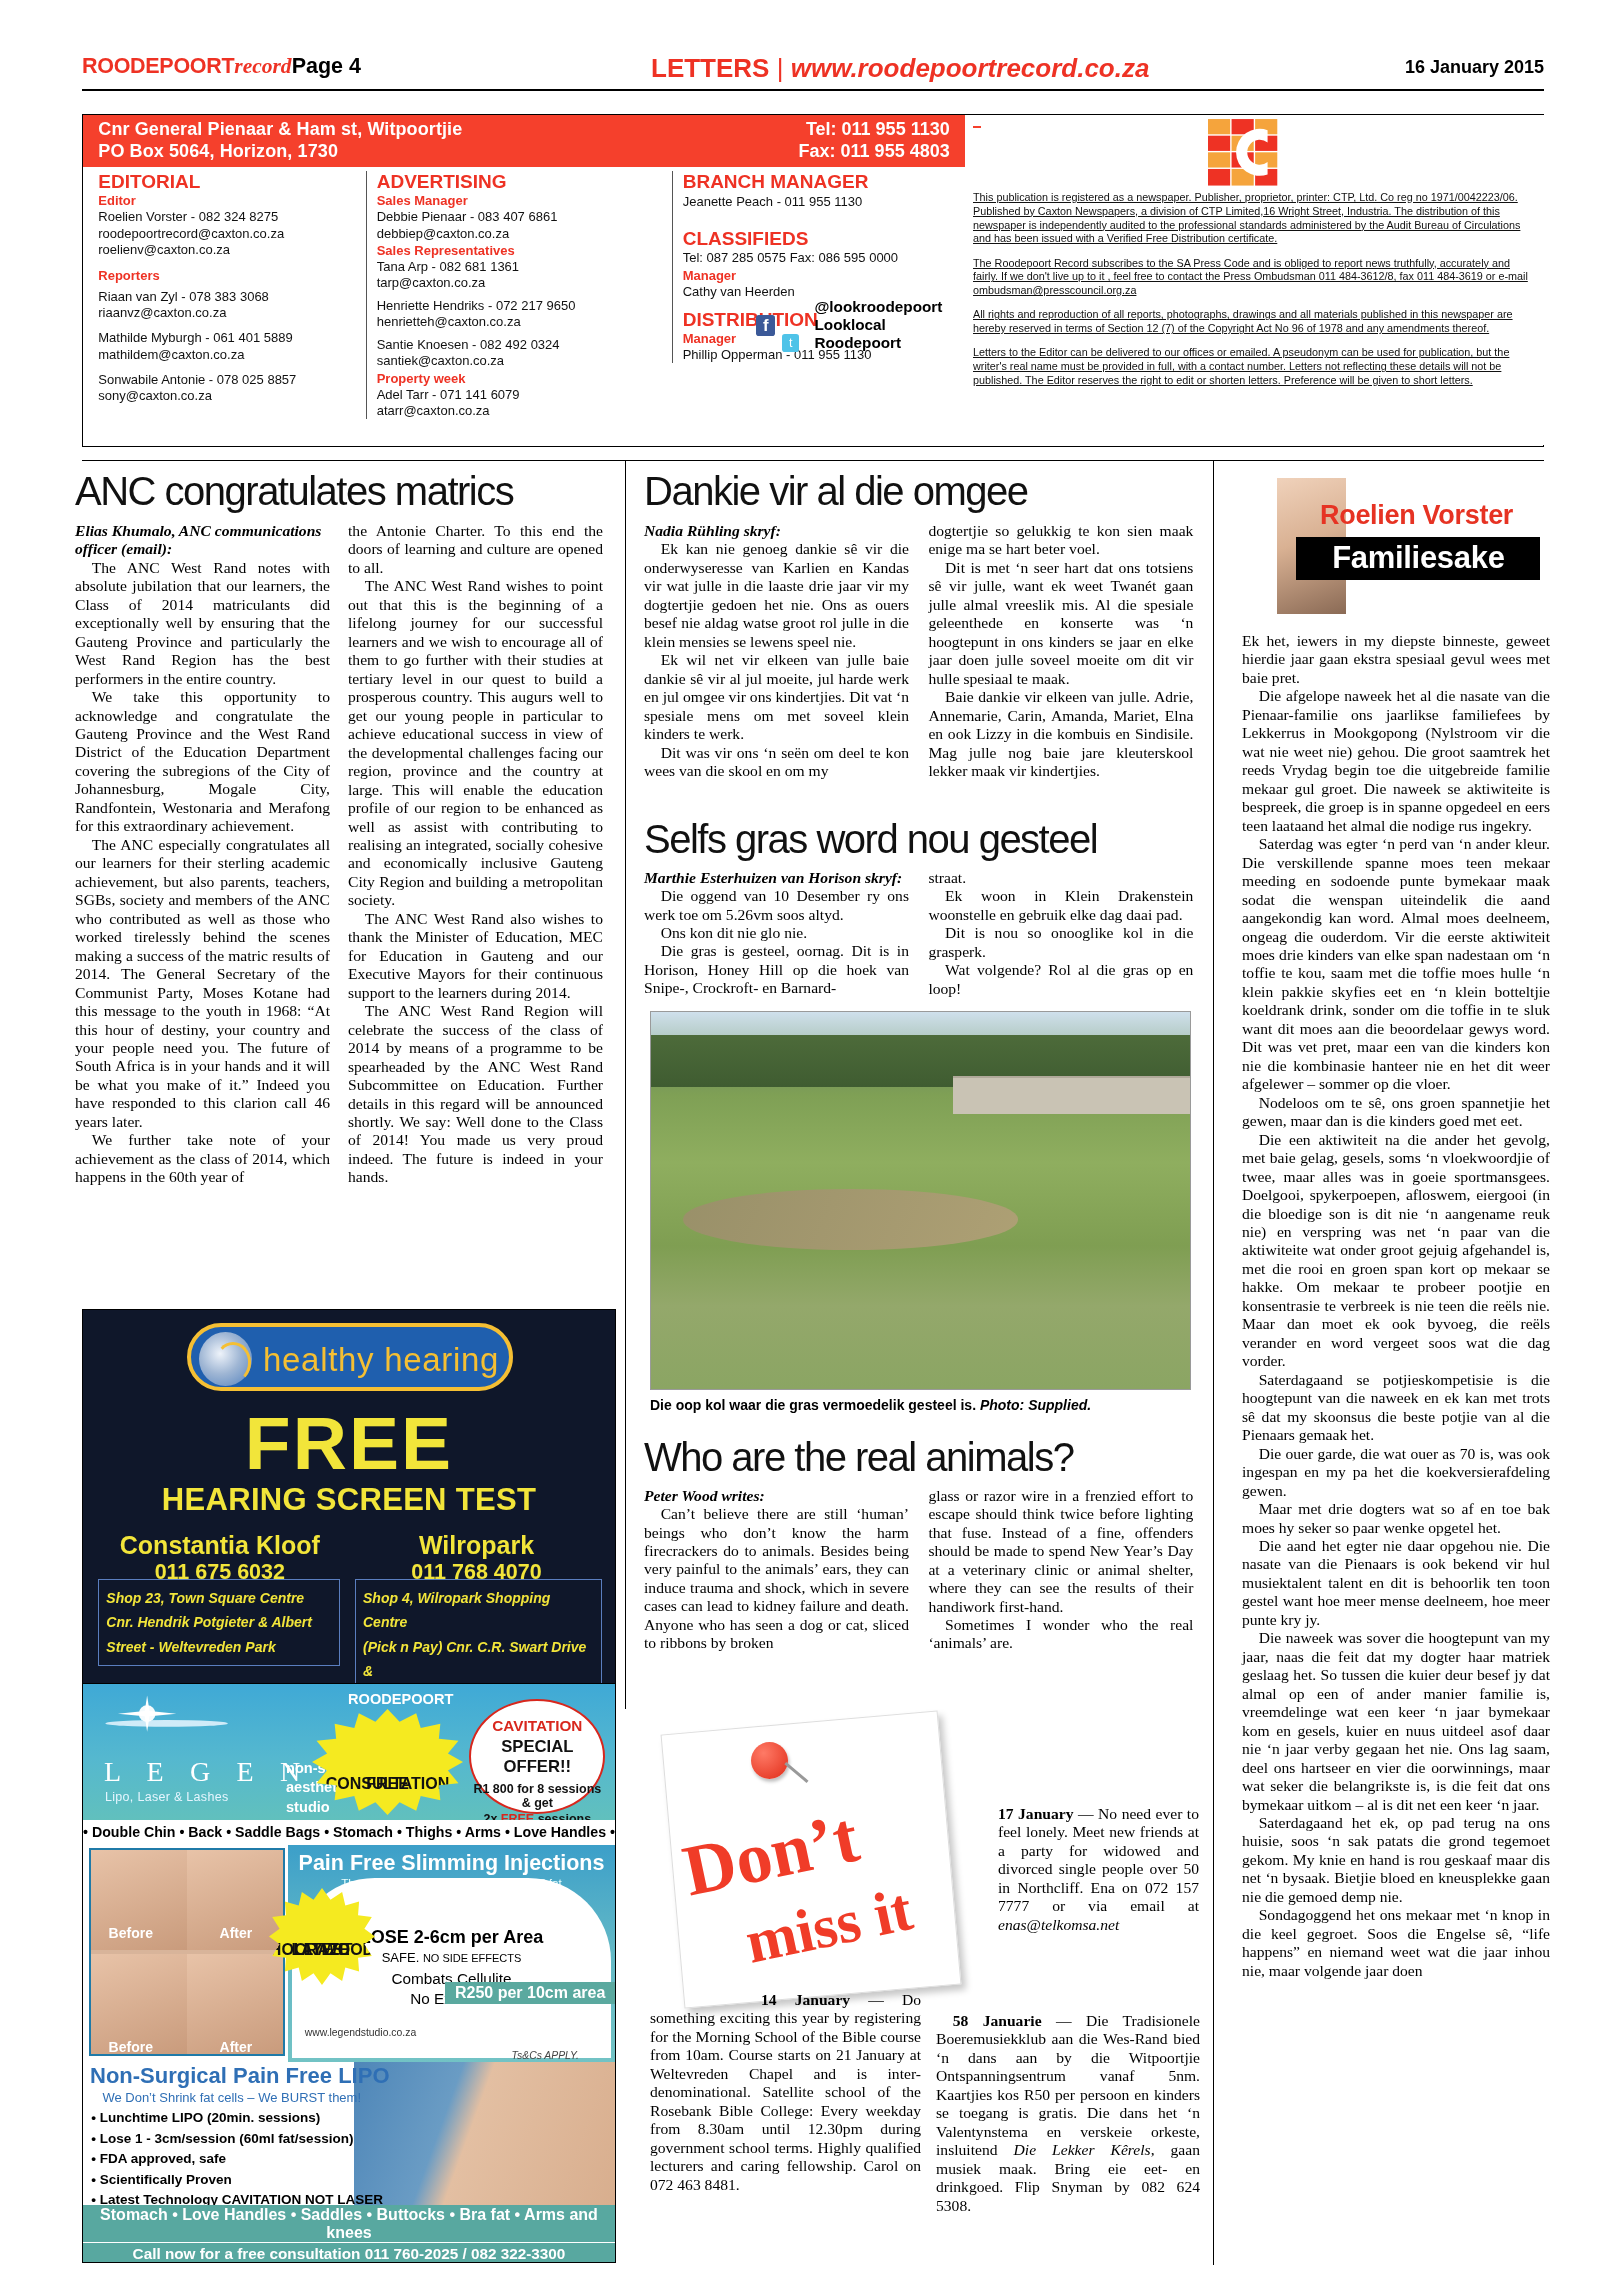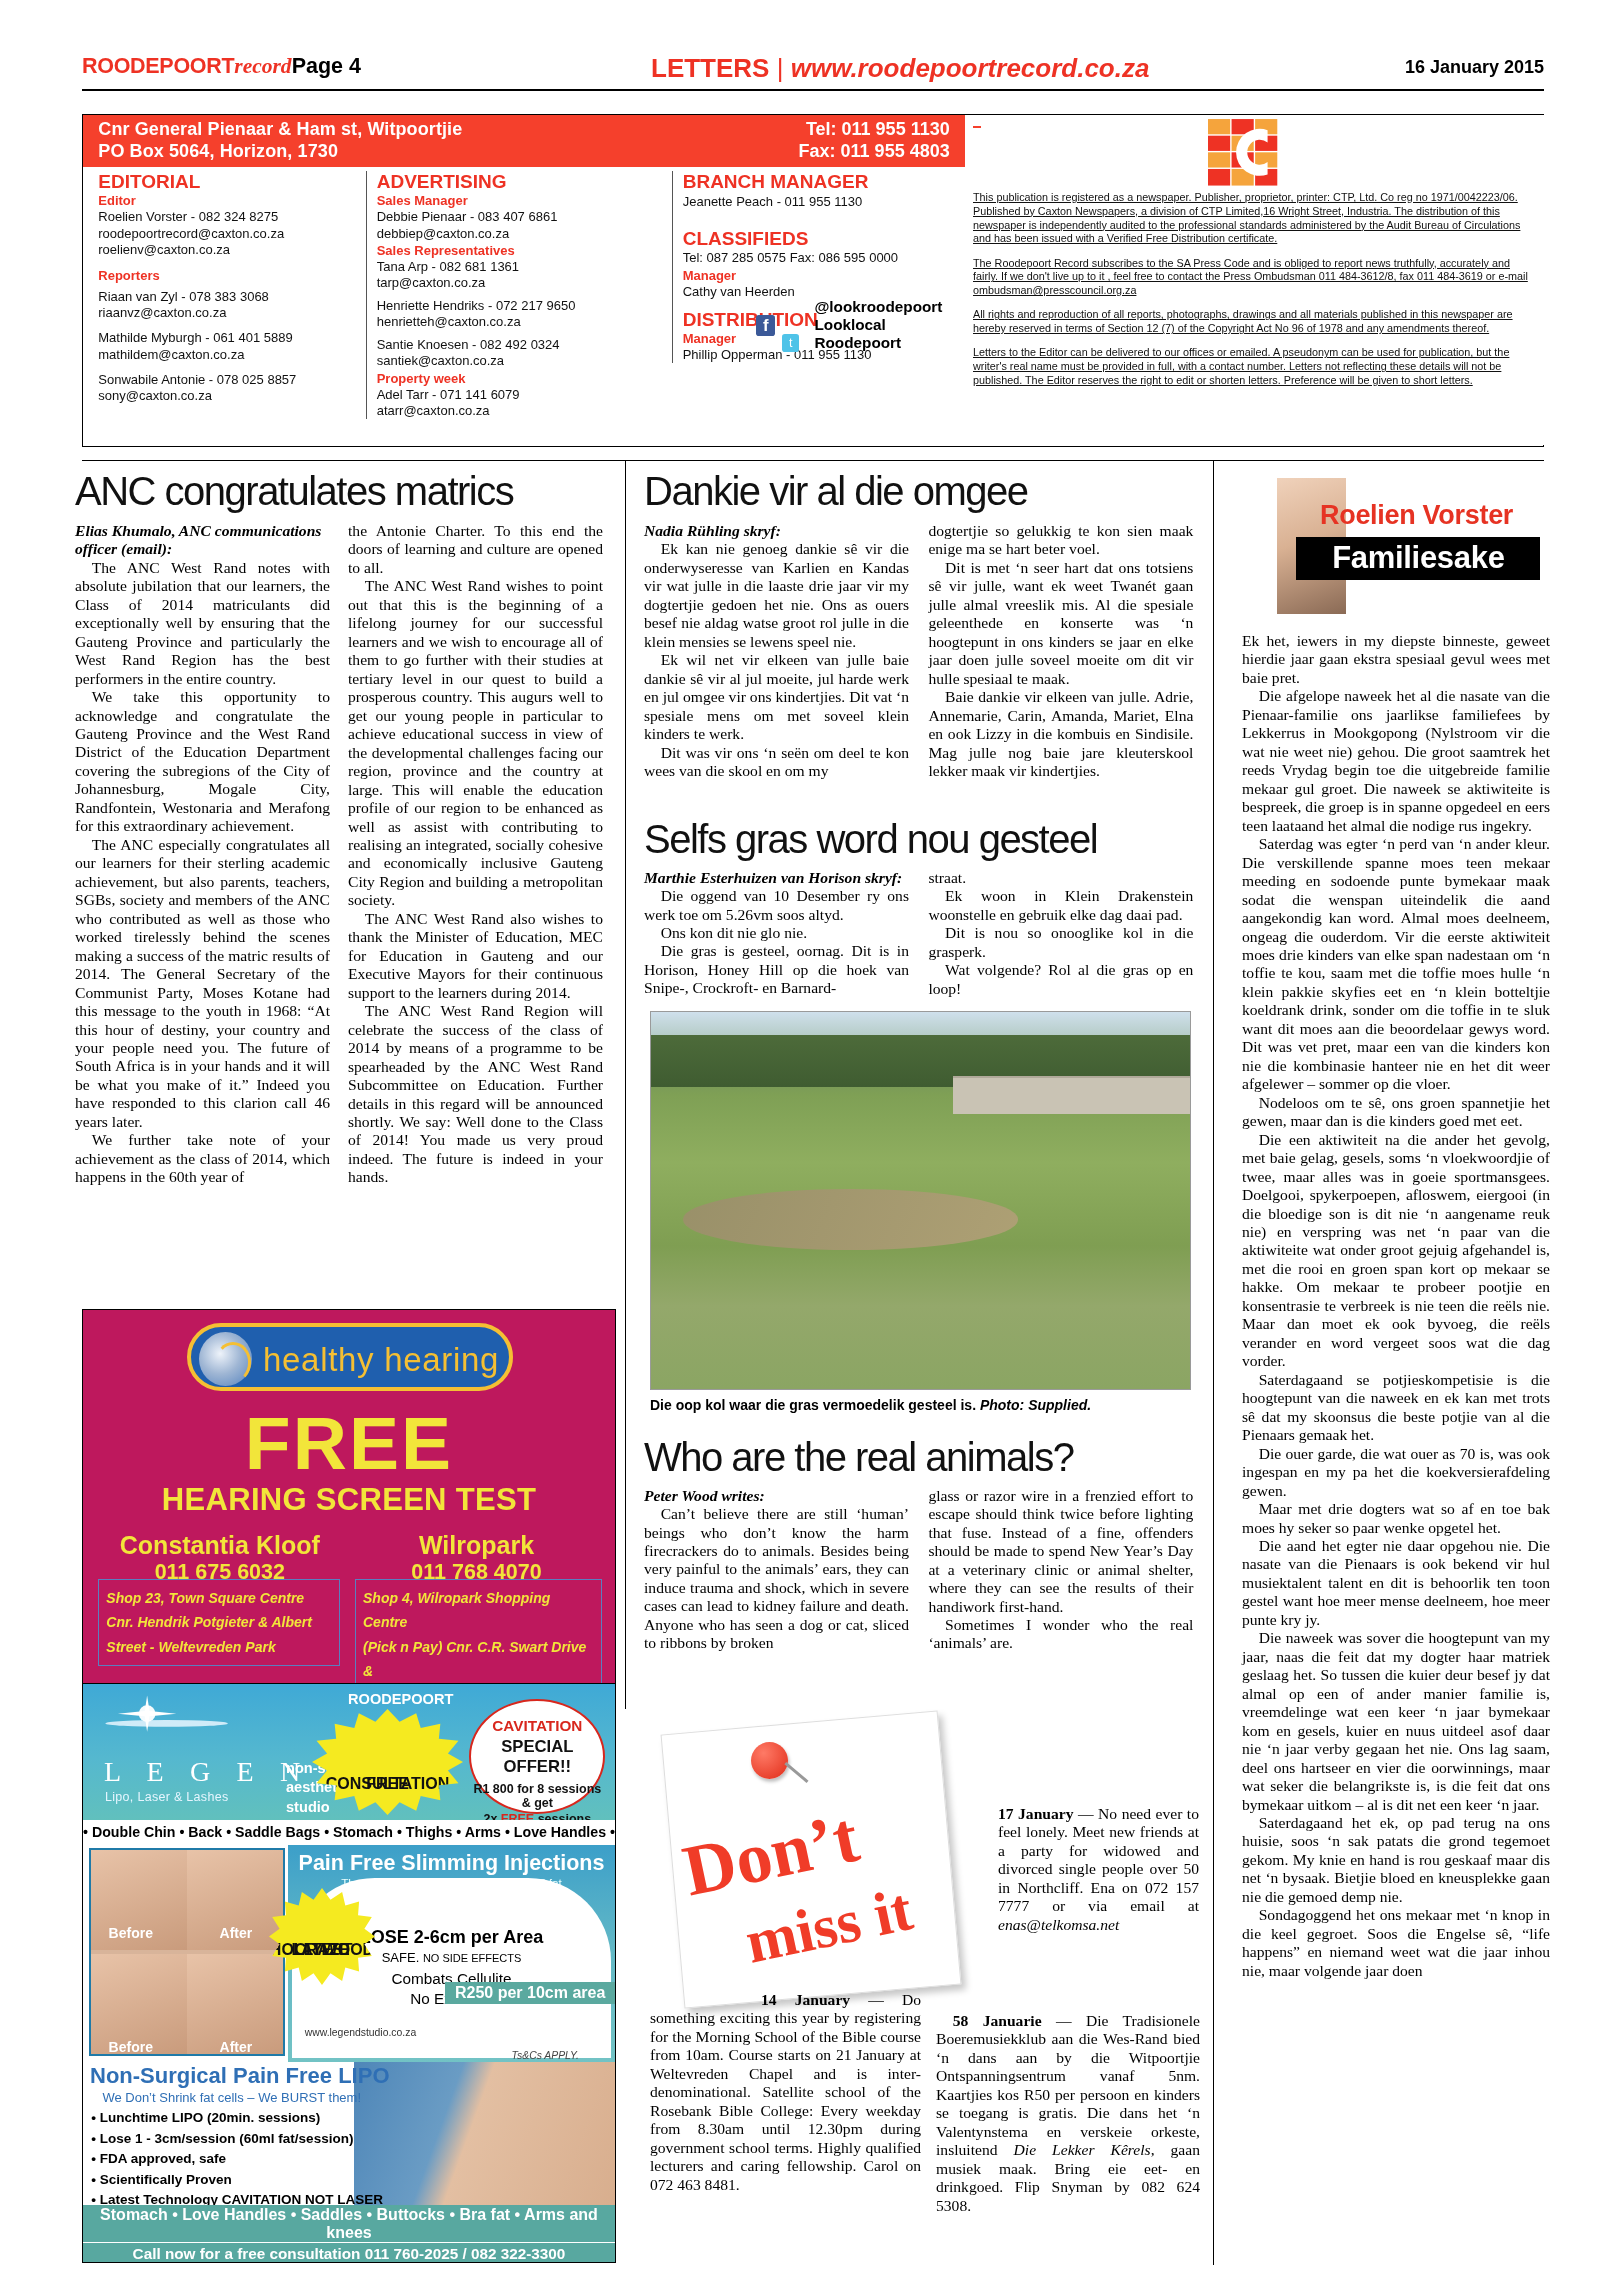--- a/index.html
+++ b/index.html
@@ -78,21 +78,21 @@
   .hl { font-family:"Liberation Sans",sans-serif; font-weight:normal; font-size:40px; letter-spacing:-1.5px; line-height:1.0; color:#111; }
   .byline { font-family:"Liberation Serif",serif; font-style:italic; font-weight:bold; font-size:15.6px; line-height:1.18; }
   .bodytxt { font-family:"Liberation Serif",serif; font-size:15.6px; line-height:1.185; text-align:justify; hyphens:auto; }
   .bodytxt p { margin:0; text-indent:16.7px; }
   .caption { font-family:"Liberation Sans",sans-serif; font-weight:bold; font-size:14px; }
   .caption i { font-style:italic; }
 
   
   .ad { position:absolute; }
   
-  .hear { left:82px; top:1309px; width:534px; height:456px; background:#be185d; border:1.4px solid #000;}
+  .hear { left:82px; top:1309px; width:534px; height:456px; background:#0f172a; border:1.4px solid #000;}
   .hear-logo { position:absolute; left:104px; top:12.5px; width:326px; height:68px; background:#1f5fae;
      border:4.2px solid #f5bf33; border-radius:35px; }
   .hear-logo .ear { position:absolute; left:8.3px; top:5.6px; width:53px; height:54px; border-radius:50%;
      background:radial-gradient(circle at 40% 40%, #eef3fa 0%, #9fb6d4 45%, #4f7fbd 100%); }
   .hear-logo .ear:after{ content:""; position:absolute; left:15.3px; top:9.7px; width:30.5px; height:35px;
      border:3.5px solid #f5bf33; border-radius:50%; border-left-color:transparent; border-bottom-color:transparent;}
   .hear-logo .txt { position:absolute; left:72px; top:14px; font-family:"Liberation Sans",sans-serif;
      font-size:33px; color:#f5bf33; letter-spacing:0.7px;}
   .hear .free { position:absolute; left:0; top:90px; width:100%; text-align:center;
      font-family:"Liberation Sans",sans-serif; font-weight:bold; font-size:75px; color:#f2e53a; letter-spacing:2.1px;}

